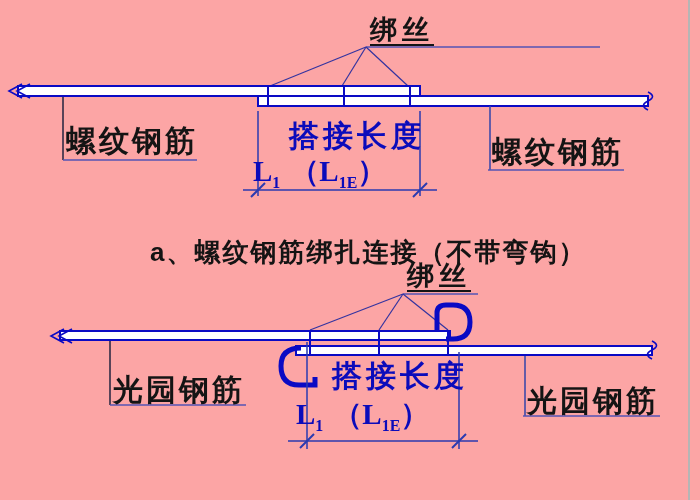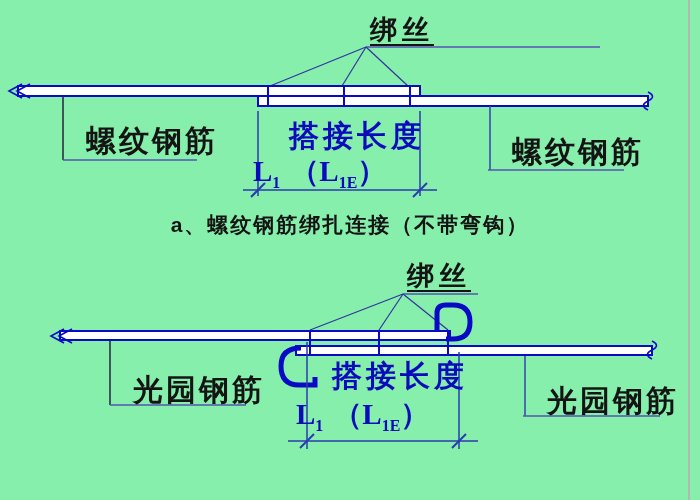--- a/index.html
+++ b/index.html
@@ -1,50 +1,50 @@
 <!DOCTYPE html>
 <html><head>
 <meta charset="utf-8">
 <style>
   html,body{margin:0;padding:0;background:#ffffff;}
   .canvas{
     position:relative;
     width:700px;height:500px;
-    background:#86efac;
+    background:#fca5a5;
     overflow:hidden;
     font-family:"Liberation Sans", sans-serif;
   }
   svg.linework{position:absolute;left:0;top:0;z-index:1;}
   .txt{
     position:absolute;z-index:2;white-space:nowrap;
     color:#141414;
     font-family:"Liberation Sans", sans-serif;
   }
   .cn-label{
     font-size:30px;font-weight:bold;letter-spacing:3px;
-    color:#141414;text-align:center;padding-left:20px;
+    color:#141414;text-align:center;
   }
   .bangsi{
     font-size:27px;font-weight:bold;letter-spacing:5px;
     color:#141414;text-decoration:underline;
     text-underline-offset:5px;text-decoration-thickness:2px;
   }
   .lap-label{
     font-size:30px;font-weight:bold;letter-spacing:4px;
     color:#0b0bbb;text-align:right;
   }
   .lap-symbol{
     font-family:"Liberation Serif", serif;
     font-size:29px;font-weight:bold;color:#0b0bbb;text-align:left;
   }
   .lap-symbol sub{font-size:0.55em;line-height:0;}
   .lap-symbol .op{margin-left:10px;}
   .caption{
-    font-size:21px;font-weight:bold;letter-spacing:2px;
-    color:#141414;text-align:center;
+    font-size:26px;font-weight:bold;letter-spacing:2px;
+    color:#141414;text-align:center;margin-top:24px;
   }
 </style>
 </head>
 <body>
 
 <div class="canvas">
 
   <svg class="linework" width="700" height="500" viewBox="0 0 700 500">
 
     <line x1="366" y1="47" x2="600" y2="47" stroke="#5555b5" stroke-width="1.5"></line>

